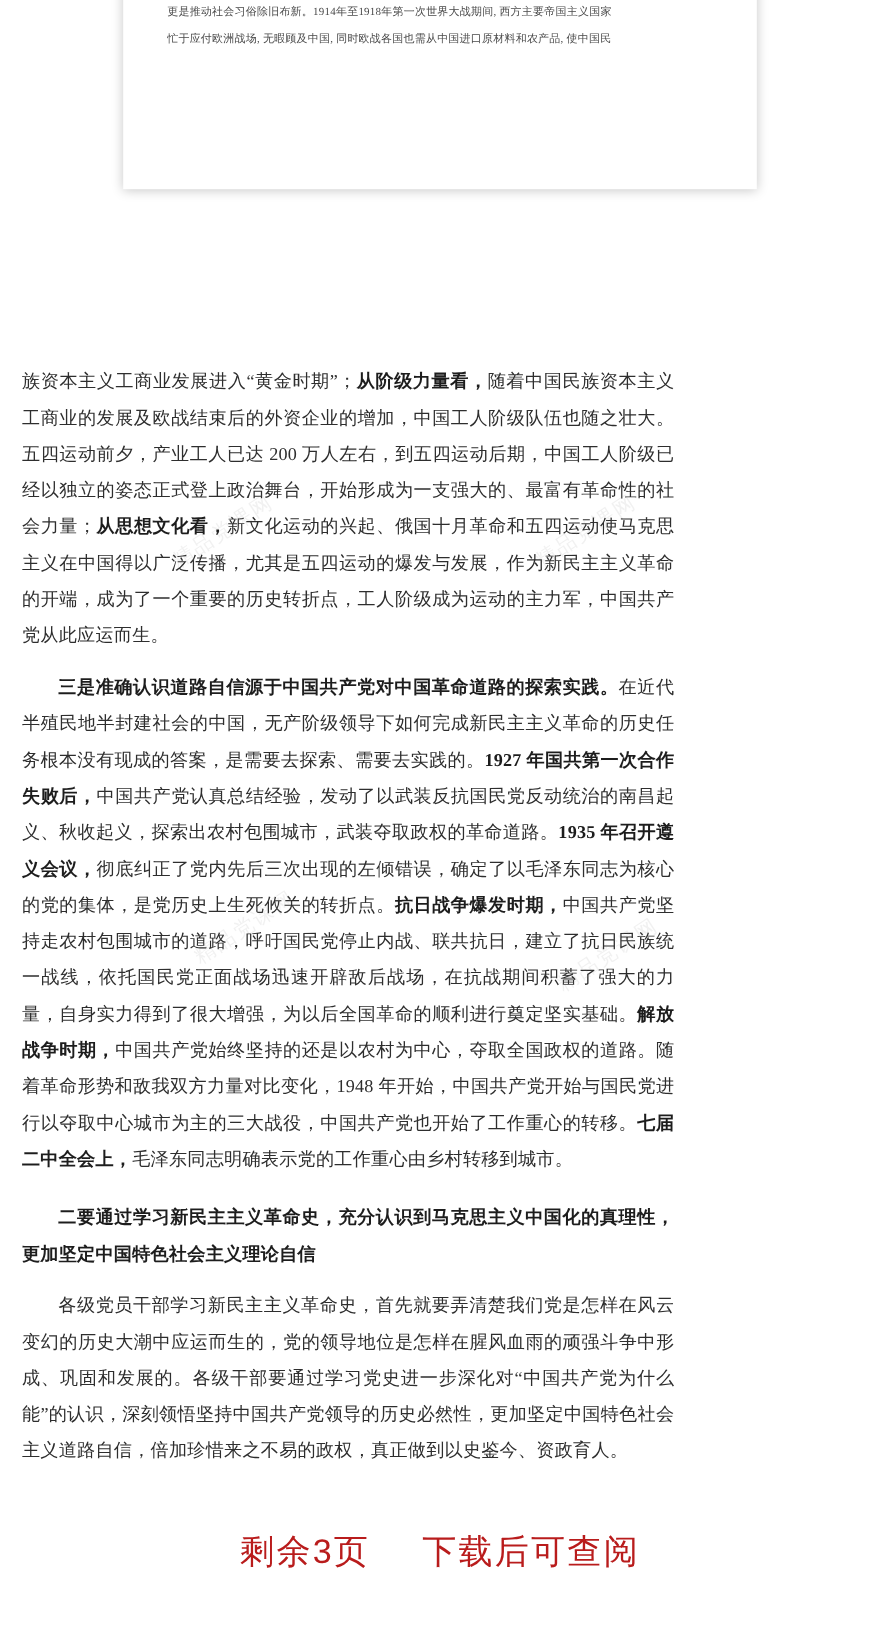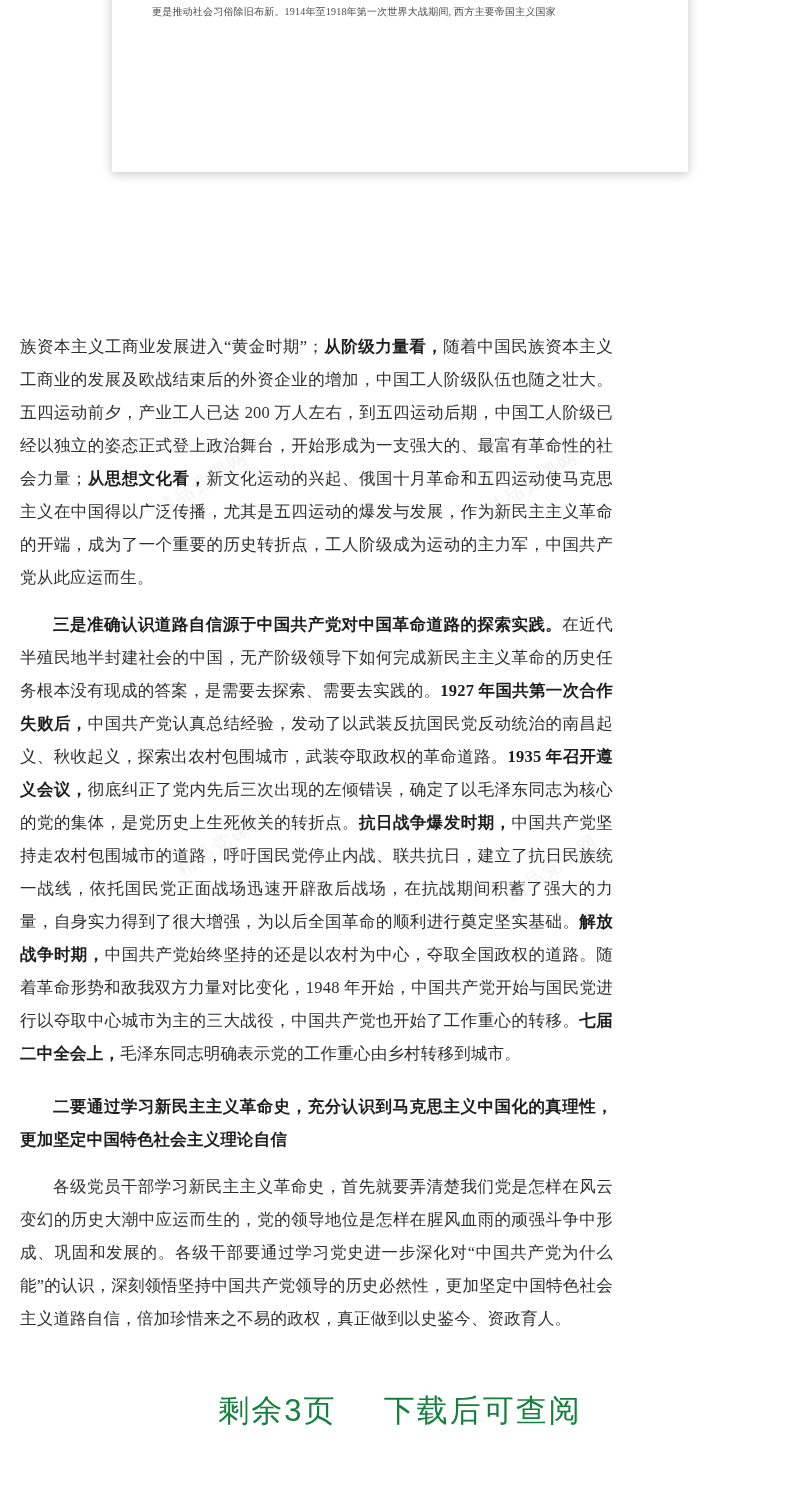--- a/index.html
+++ b/index.html
@@ -93,34 +93,35 @@
 
   
   .footer-notice {
     position: absolute;
     left: 0;
     top: 1390px;
     width: 800px;
     text-align: center;
     font-family: "Liberation Sans", sans-serif;
     font-size: 31px;
-    color: #15803d;
+    color: #b91c1c;
     letter-spacing: 2px;
   }
   .footer-notice .gap {
     display: inline-block;
     width: 26px;
   }
 </style>
 </head>
 <body>
 
 <div class="preview-wrap">
   <div class="preview-page">
     <div class="preview-line">更是推动社会习俗除旧布新。1914年至1918年第一次世界大战期间, 西方主要帝国主义国家</div>
+    <div class="preview-line">忙于应付欧洲战场, 无暇顾及中国, 同时欧战各国也需从中国进口原材料和农产品, 使中国民</div>
   </div>
 </div>
 
 <div class="doc-body">
   <p class="para"><span>族资本主义工商业发展进入“黄金时期”；</span><b>从阶级力量看，</b><span>随着中国民族资本主义工商业的发展及欧战结束后的外资企业的增加，中国工人阶级队伍也随之壮大。五四运动前夕，产业工人已达 200 万人左右，到五四运动后期，中国工人阶级已经以独立的姿态正式登上政治舞台，开始形成为一支强大的、最富有革命性的社会力量；</span><b>从思想文化看，</b><span>新文化运动的兴起、俄国十月革命和五四运动使马克思主义在中国得以广泛传播，尤其是五四运动的爆发与发展，作为新民主主义革命的开端，成为了一个重要的历史转折点，工人阶级成为运动的主力军，中国共产党从此应运而生。</span></p>
   <p class="para indent"><b>三是准确认识道路自信源于中国共产党对中国革命道路的探索实践。</b><span>在近代半殖民地半封建社会的中国，无产阶级领导下如何完成新民主主义革命的历史任务根本没有现成的答案，是需要去探索、需要去实践的。</span><b>1927 年国共第一次合作失败后，</b><span>中国共产党认真总结经验，发动了以武装反抗国民党反动统治的南昌起义、秋收起义，探索出农村包围城市，武装夺取政权的革命道路。</span><b>1935 年召开遵义会议，</b><span>彻底纠正了党内先后三次出现的左倾错误，确定了以毛泽东同志为核心的党的集体，是党历史上生死攸关的转折点。</span><b>抗日战争爆发时期，</b><span>中国共产党坚持走农村包围城市的道路，呼吁国民党停止内战、联共抗日，建立了抗日民族统一战线，依托国民党正面战场迅速开辟敌后战场，在抗战期间积蓄了强大的力量，自身实力得到了很大增强，为以后全国革命的顺利进行奠定坚实基础。</span><b>解放战争时期，</b><span>中国共产党始终坚持的还是以农村为中心，夺取全国政权的道路。随着革命形势和敌我双方力量对比变化，1948 年开始，中国共产党开始与国民党进行以夺取中心城市为主的三大战役，中国共产党也开始了工作重心的转移。</span><b>七届二中全会上，</b><span>毛泽东同志明确表示党的工作重心由乡村转移到城市。</span></p>
   <p class="para heading"><b>二要通过学习新民主主义革命史，充分认识到马克思主义中国化的真理性，更加坚定中国特色社会主义理论自信</b></p>
   <p class="para indent"><span>各级党员干部学习新民主主义革命史，首先就要弄清楚我们党是怎样在风云变幻的历史大潮中应运而生的，党的领导地位是怎样在腥风血雨的顽强斗争中形成、巩固和发展的。各级干部要通过学习党史进一步深化对“中国共产党为什么能”的认识，深刻领悟坚持中国共产党领导的历史必然性，更加坚定中国特色社会主义道路自信，倍加珍惜来之不易的政权，真正做到以史鉴今、资政育人。</span></p>
 </div>
 

